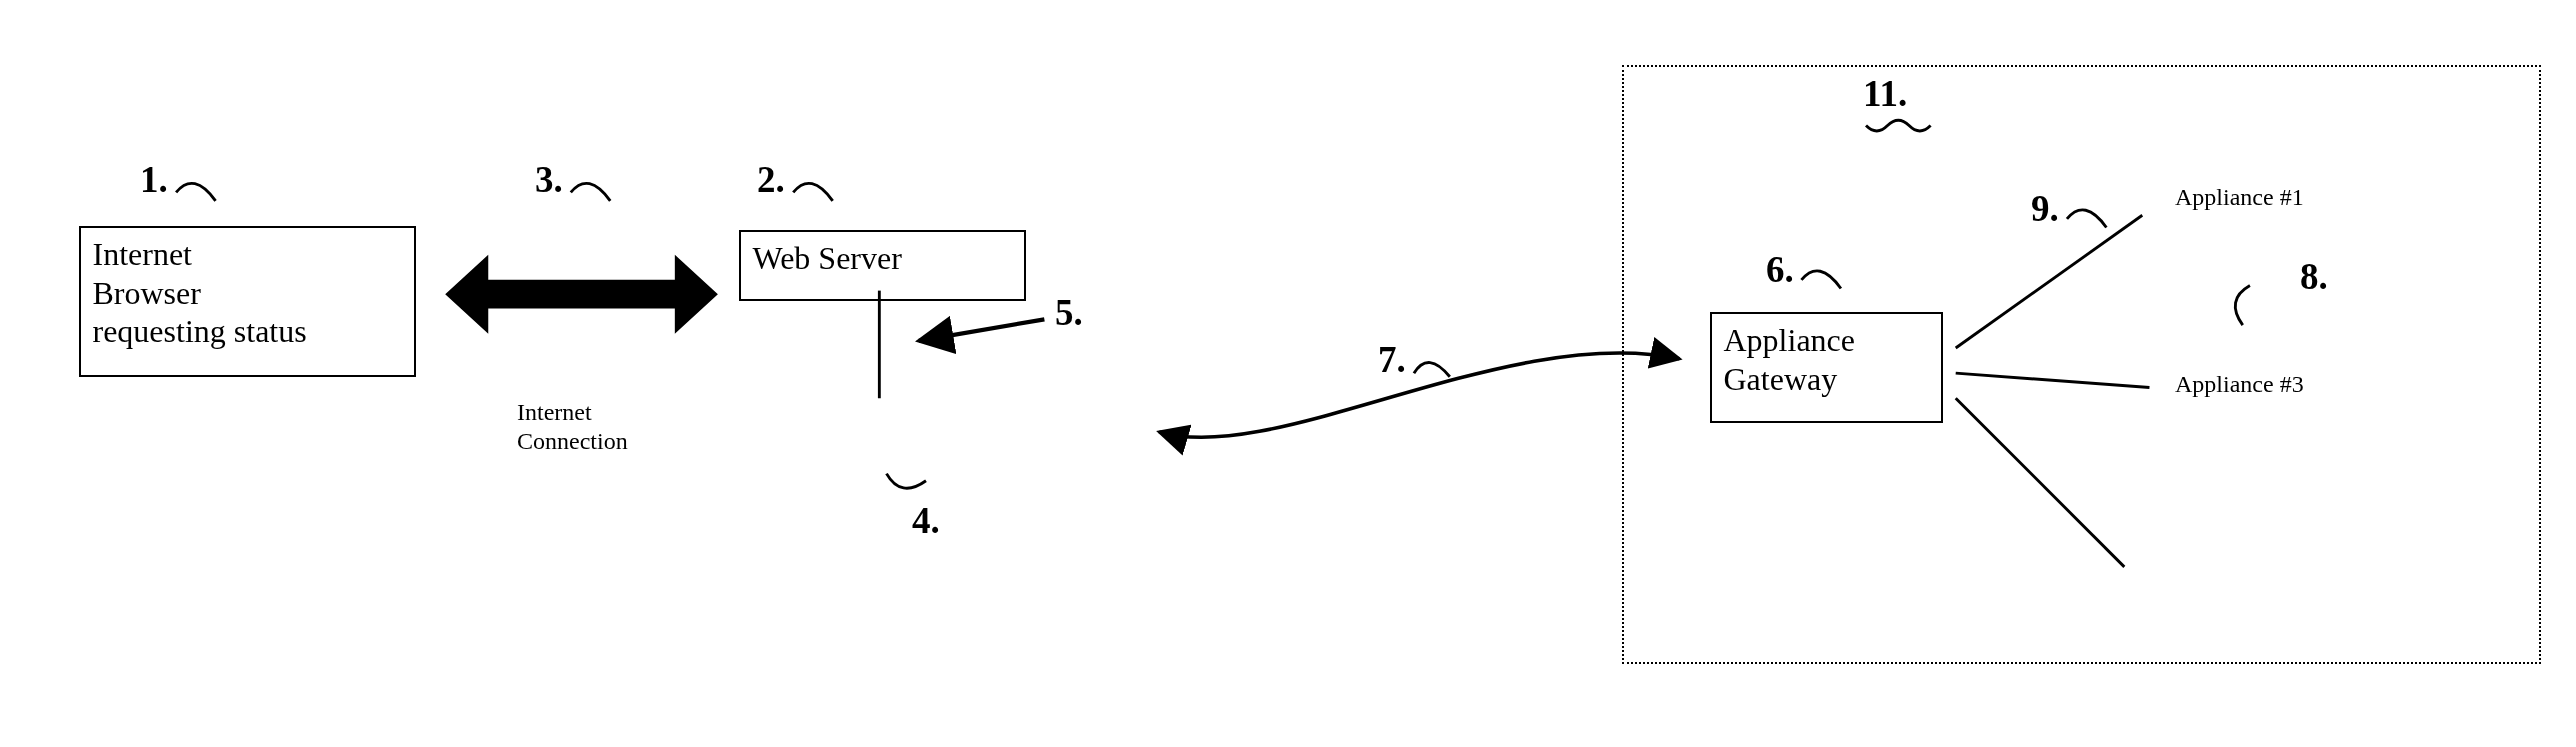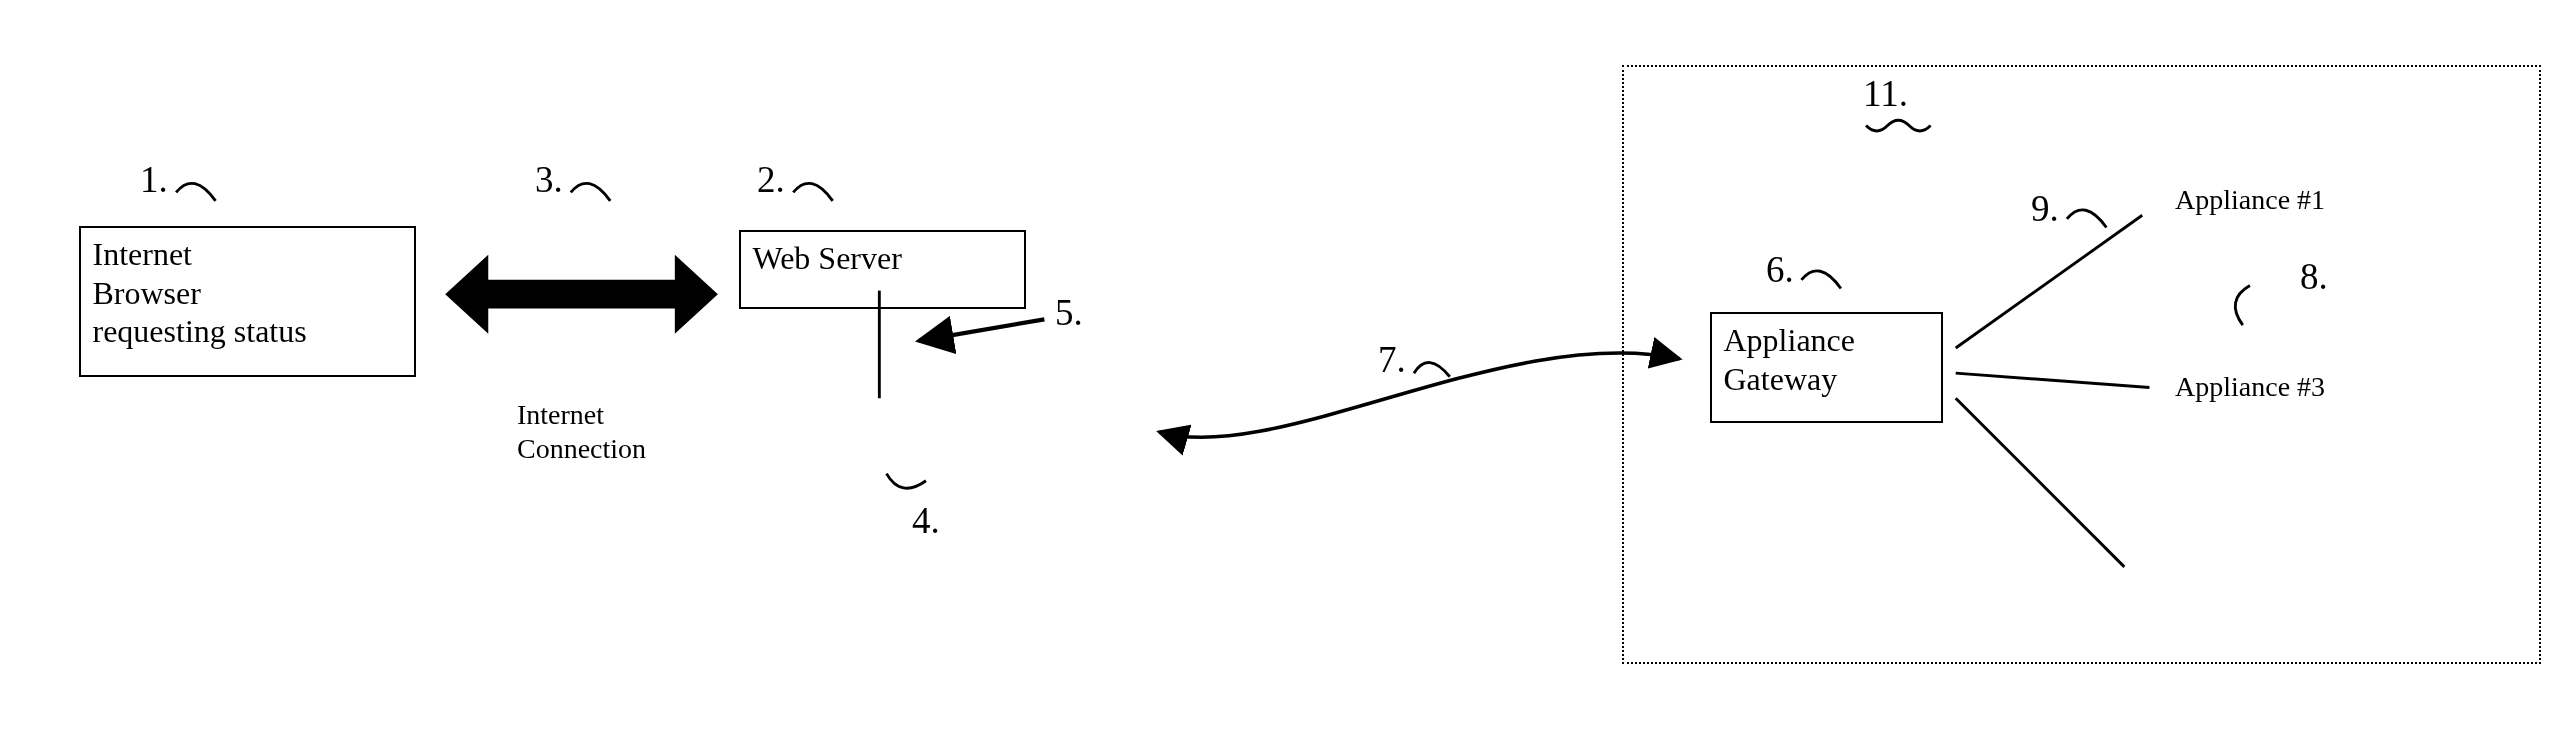--- a/index.html
+++ b/index.html
@@ -24,27 +24,27 @@
     justify-content: flex-start;
   }
   .label {
     font-size: 32px;
     line-height: 1.2;
     padding: 7.2px 11.5px;
     white-space: pre;
   }
   .refnum {
     position: absolute;
-    font-weight: normal;
+    font-weight: bold;
     font-size: 37px;
     line-height: 1;
   }
   .freetext {
     position: absolute;
-    font-size: 28px;
+    font-size: 24px;
     line-height: 1.2;
     white-space: pre;
   }
   .dashed-container {
     position: absolute;
     border: 2.2px dotted #000;
     box-sizing: border-box;
     background: transparent;
   }
   svg.overlay {
@@ -62,21 +62,21 @@
 <div class="canvas">
 
   <div class="dashed-container" style="left:1622px; top:65px; width:919px; height:599px;"></div>
 
   <div class="box" style="left:79px; top:226px; width:337px; height:151px;">
     <span class="label">Internet
 Browser
 requesting status</span>
   </div>
 
-  <div class="box" style="left:739px; top:230px; width:287px; height:79px;">
+  <div class="box" style="left:739px; top:230px; width:287px; height:71px;">
     <span class="label">Web Server</span>
   </div>
 
 
   <div class="box" style="left:1701px; top:312px; width:233px; height:111px;margin-left:9px;">
     <span class="label">Appliance
 Gateway</span>
   </div>
 
   <div class="freetext" style="left:517px; top:398px;">Internet

